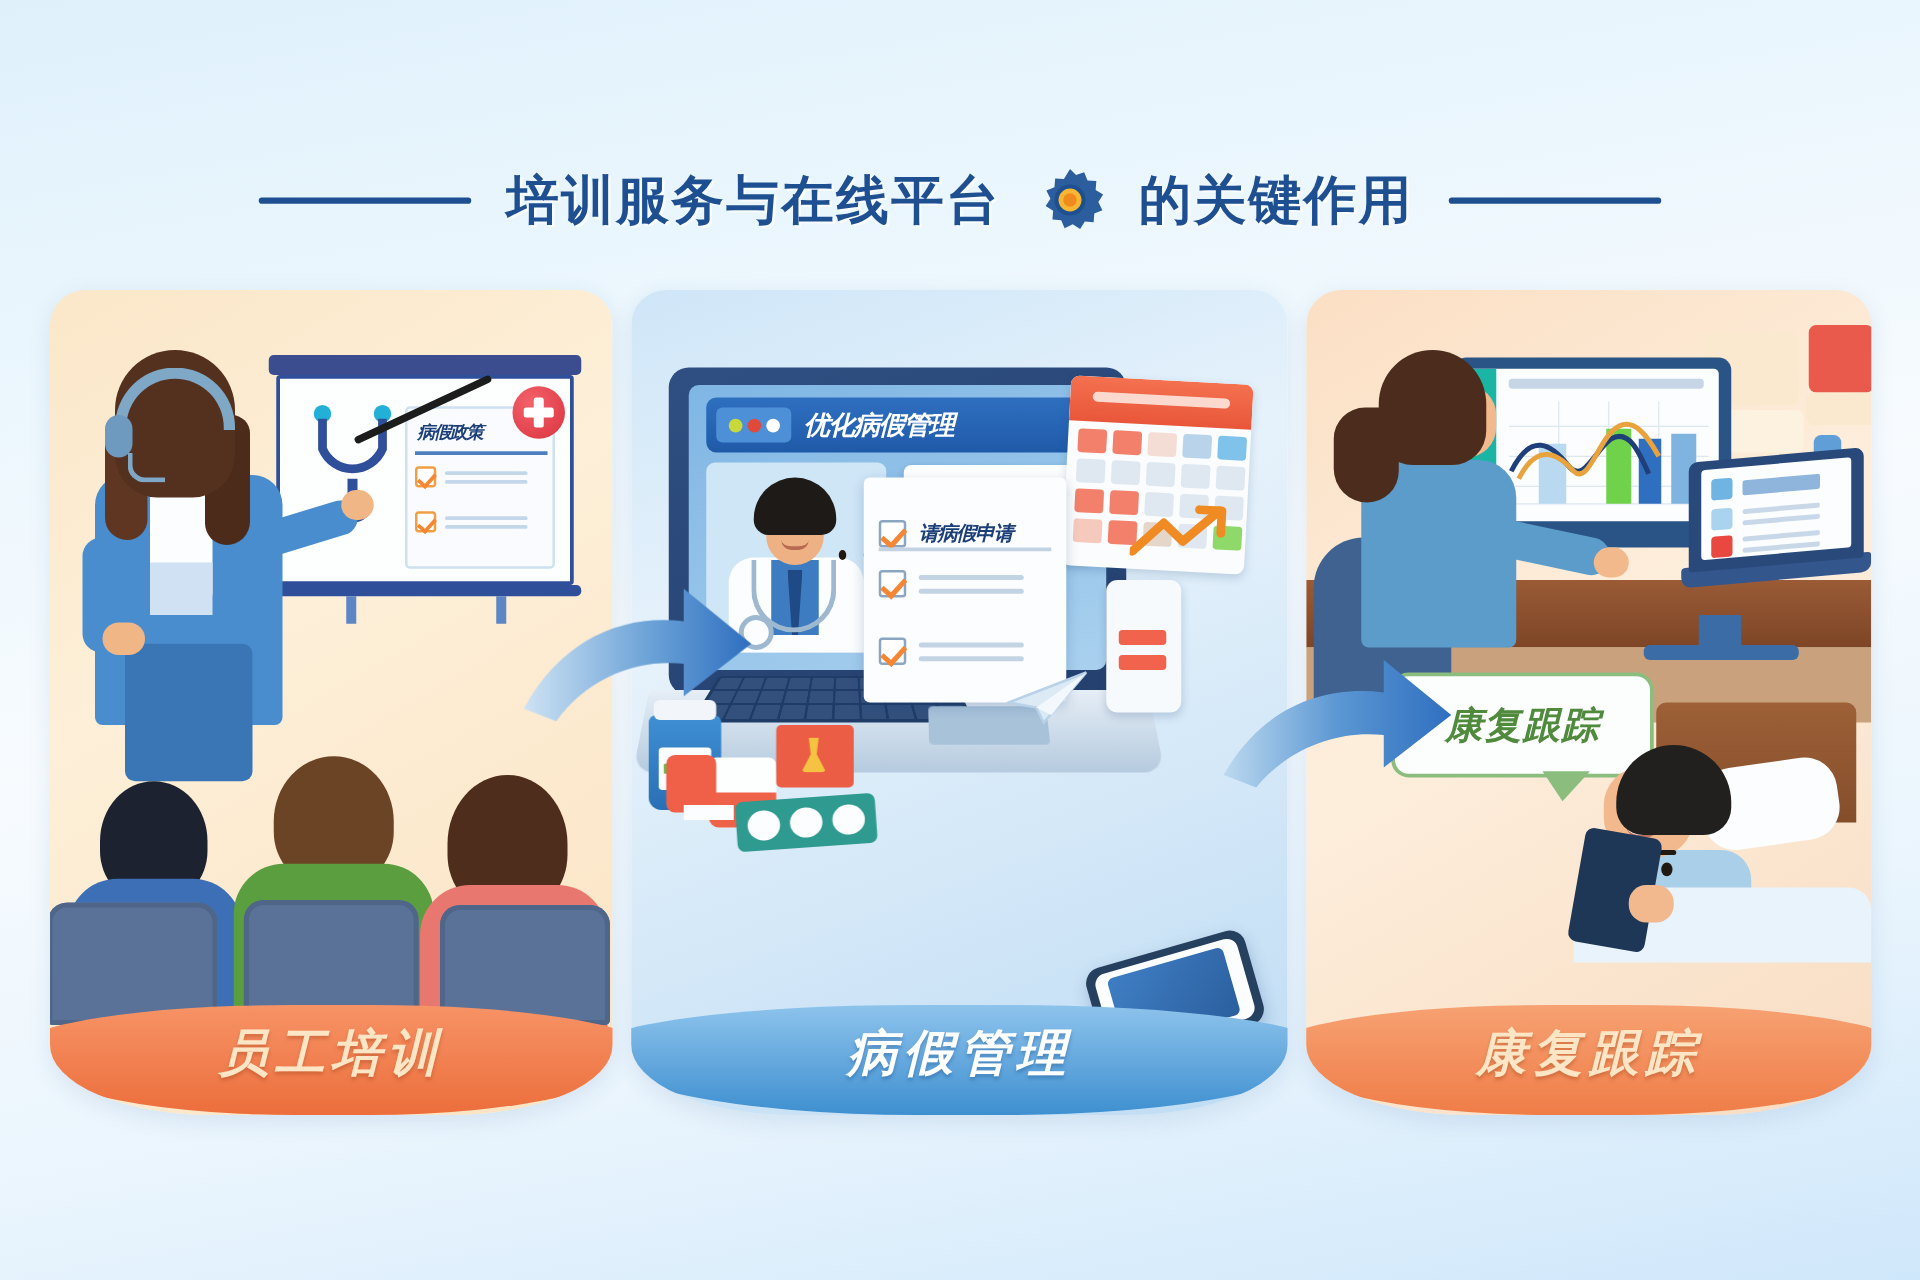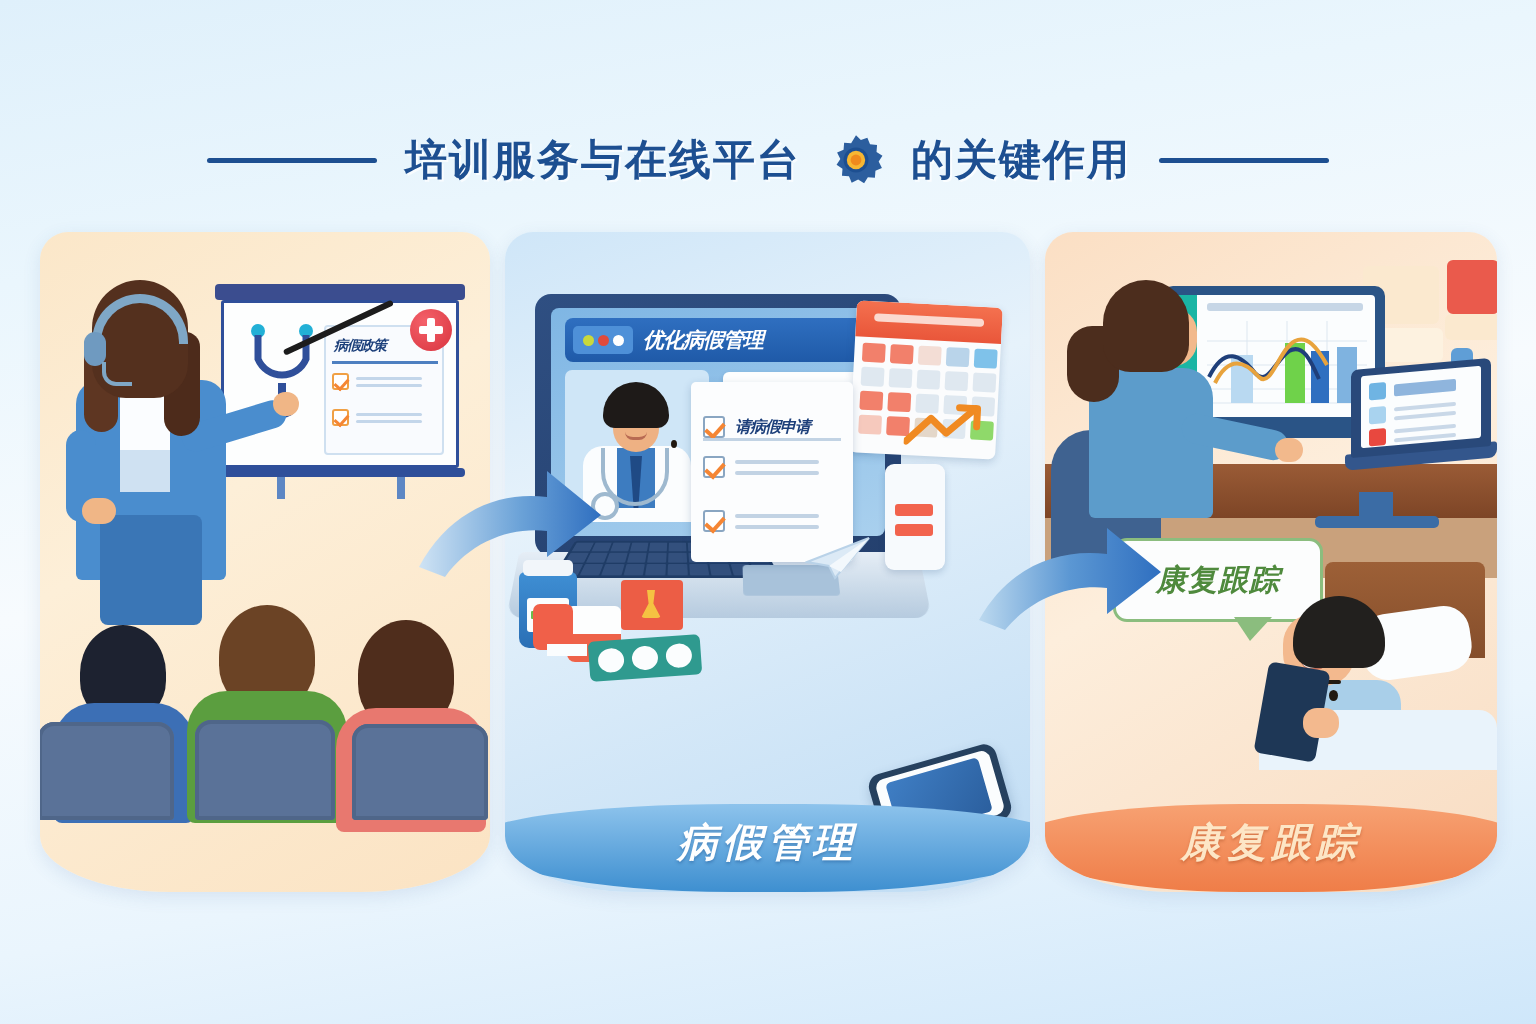--- a/index.html
+++ b/index.html
@@ -333,20 +333,23 @@
           <div class="a-body" style="left:2px; top:86px; width:160px; height:132px; background:#5b9e3f;"></div>
           <div class="chair" style="left:10px; width:140px; height:100px;"></div>
         </div>
         <div class="attendee" style="left:298px; width:150px; height:200px;">
           <div class="a-head" style="left:20px; top:0; width:96px; height:110px; background:#4f2d1c;"></div>
           <div class="a-body" style="left:-2px; top:88px; width:150px; height:124px; background:#e8786f;"></div>
           <div class="chair" style="left:14px; width:136px; height:96px;"></div>
         </div>
       </div>
 
+      <div class="caption-band band-orange">
+        <span>员工培训</span>
+      </div>
     </div>
   </div>
 
   <div class="panel" id="panel-middle">
     <div class="panel-scene scene-cool">
 
       <div class="laptop-lid">
         <div class="laptop-screen">
           <div class="browser-bar">
             <div class="dots-pad">

